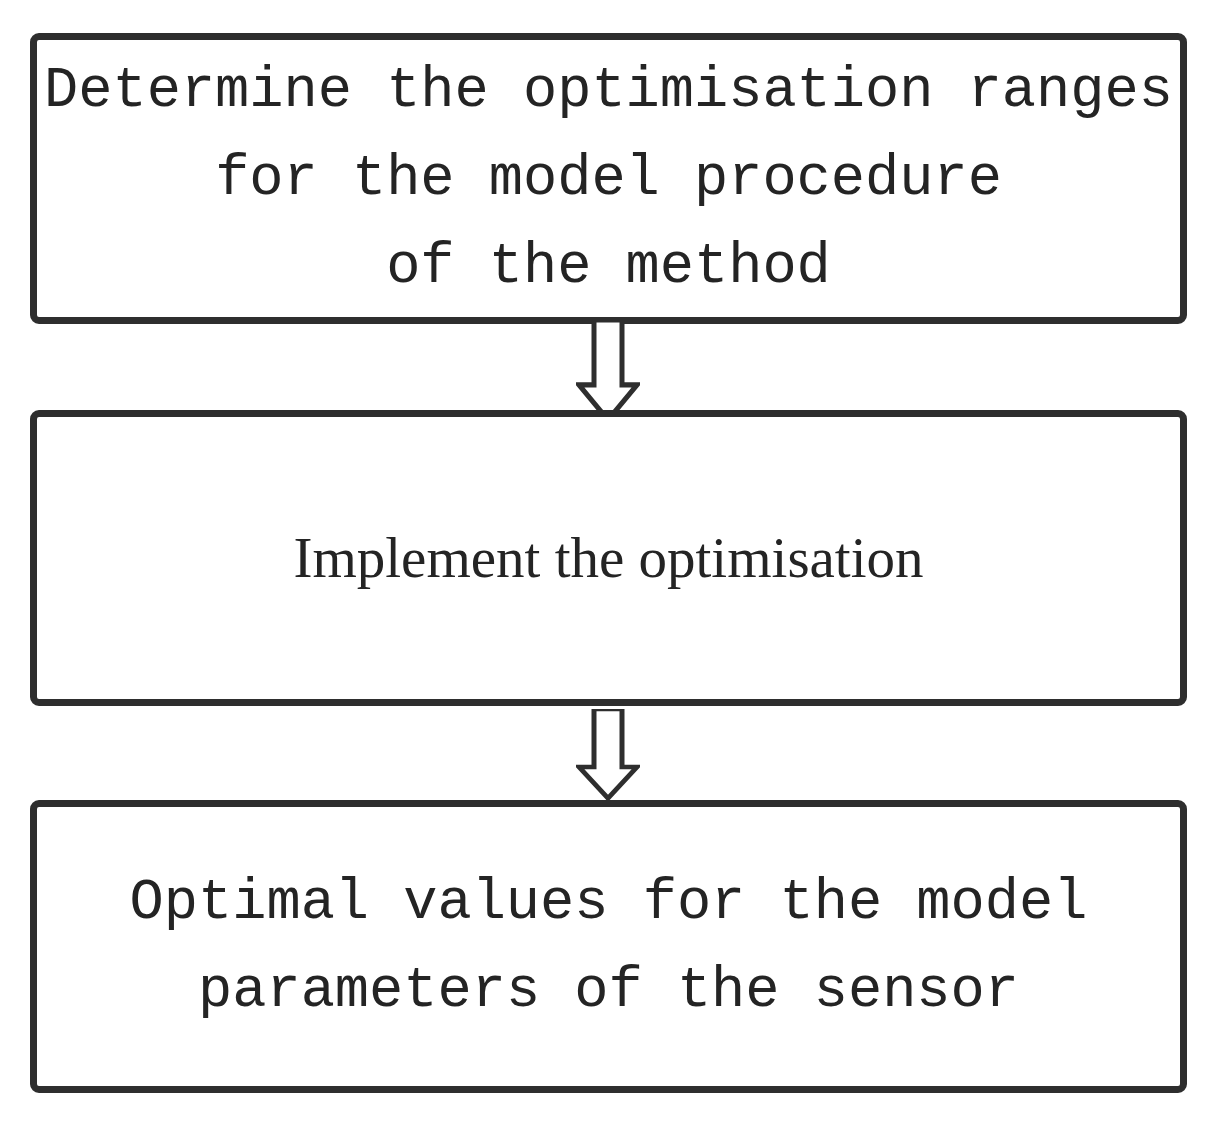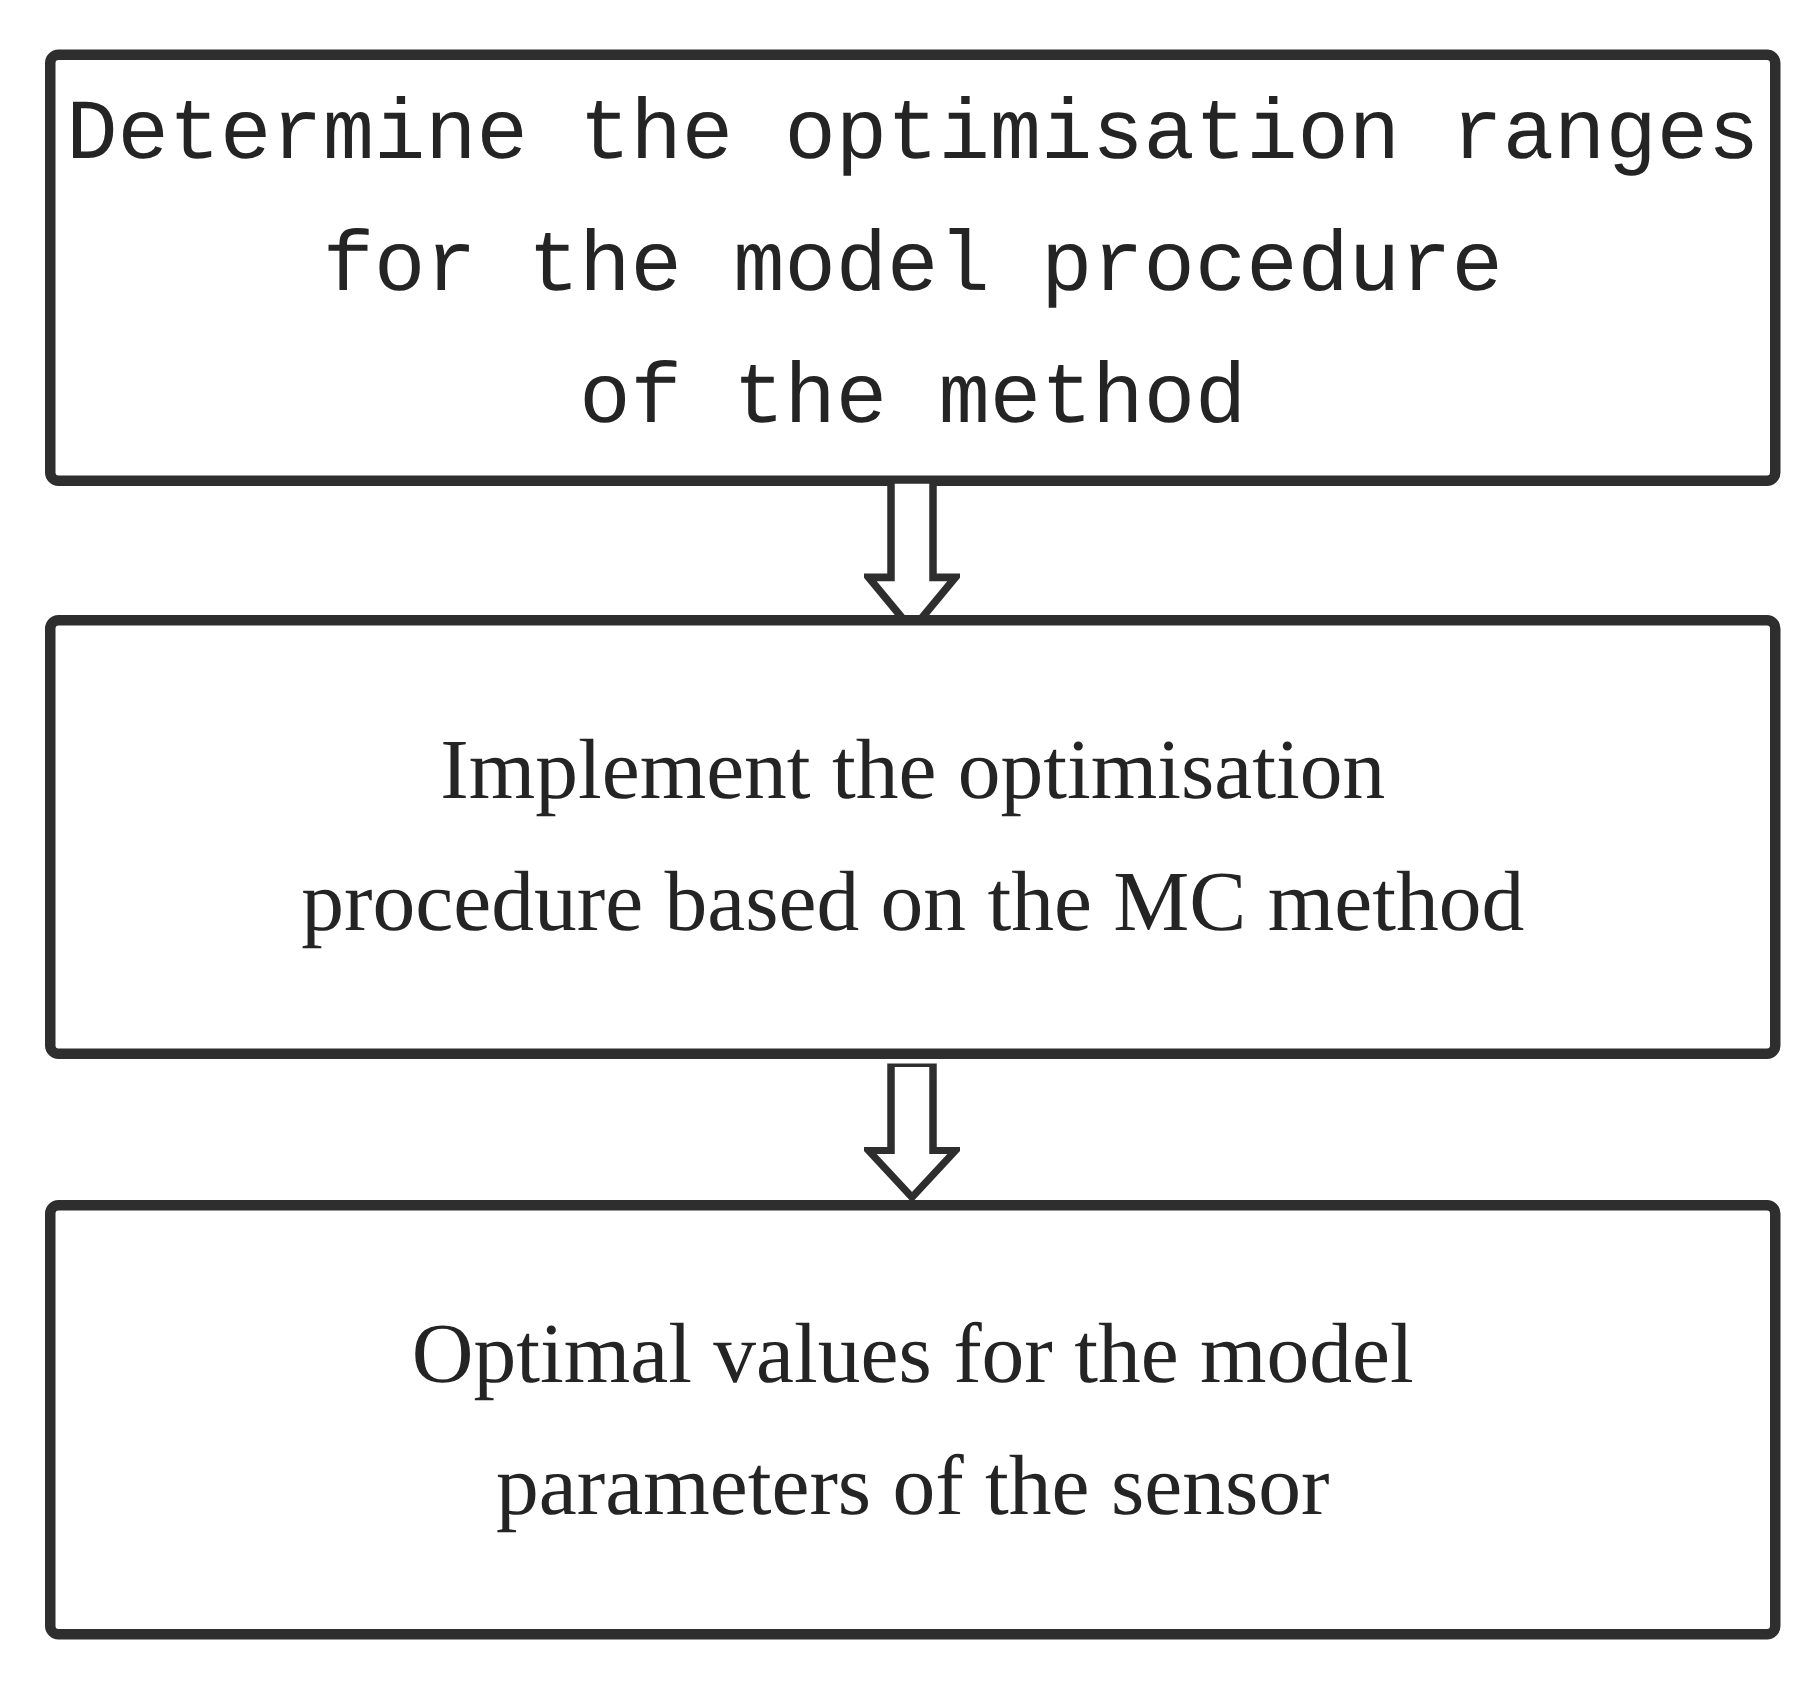--- a/index.html
+++ b/index.html
@@ -34,21 +34,21 @@
     text-align: center;
   }
   .flow-box .line {
     font-size: 57px;
     line-height: 88px;
     color: var(--text);
     white-space: nowrap;
   }
   #box-1 { top: 33px;  height: 291px; font-family: Liberation Mono, monospace; }
   #box-2 { top: 410px; height: 296px; text-align: right; }
-  #box-3 { top: 800px; height: 293px; }
+  #box-3 { top: 800px; height: 293px; font-family: Liberation Mono, monospace; }
   .connector {
     position: absolute;
     left: 576px;
     width: 64px;
     display: block;
   }
   #arrow-1 { top: 320px; height: 103px; }
   #arrow-2 { top: 709px; height: 92px; }
   .connector polygon {
     fill: var(--box-fill);
@@ -67,21 +67,20 @@
     <div class="line">for the model procedure</div>
     <div class="line">of the method</div>
   </div>
 
   <svg class="connector" id="arrow-1" viewBox="0 0 64 100" preserveAspectRatio="none" aria-hidden="true">
     <polygon points="18,0 18,63 3,63 32,97 61,63 46,63 46,0"></polygon>
   </svg>
 
   <div class="flow-box" id="box-2">
     <div class="line">Implement the optimisation</div>
-    <div class="line">procedure based on the MC method</div>
   </div>
 
   <svg class="connector" id="arrow-2" viewBox="0 0 64 100" preserveAspectRatio="none" aria-hidden="true">
     <polygon points="18,0 18,63 3,63 32,97 61,63 46,63 46,0"></polygon>
   </svg>
 
   <div class="flow-box" id="box-3">
     <div class="line">Optimal values for the model</div>
     <div class="line">parameters of the sensor</div>
   </div>

